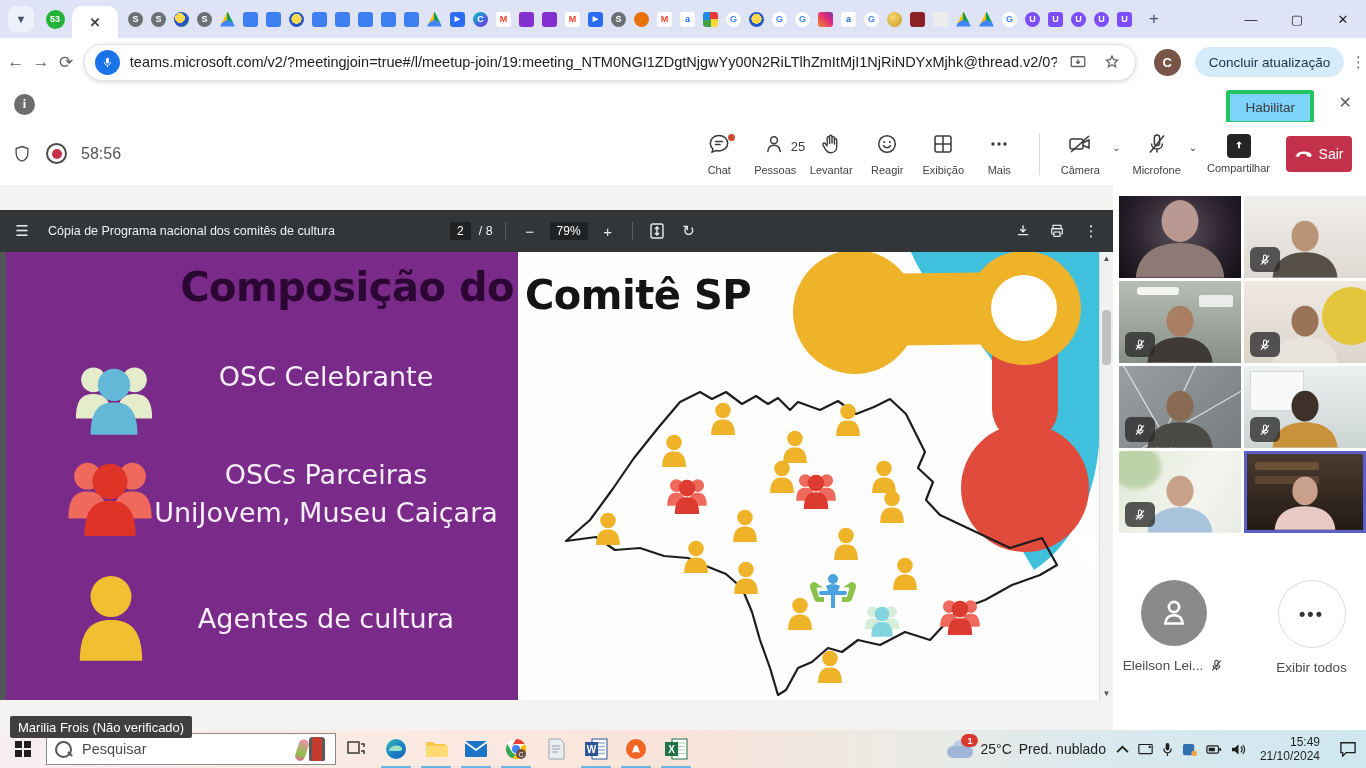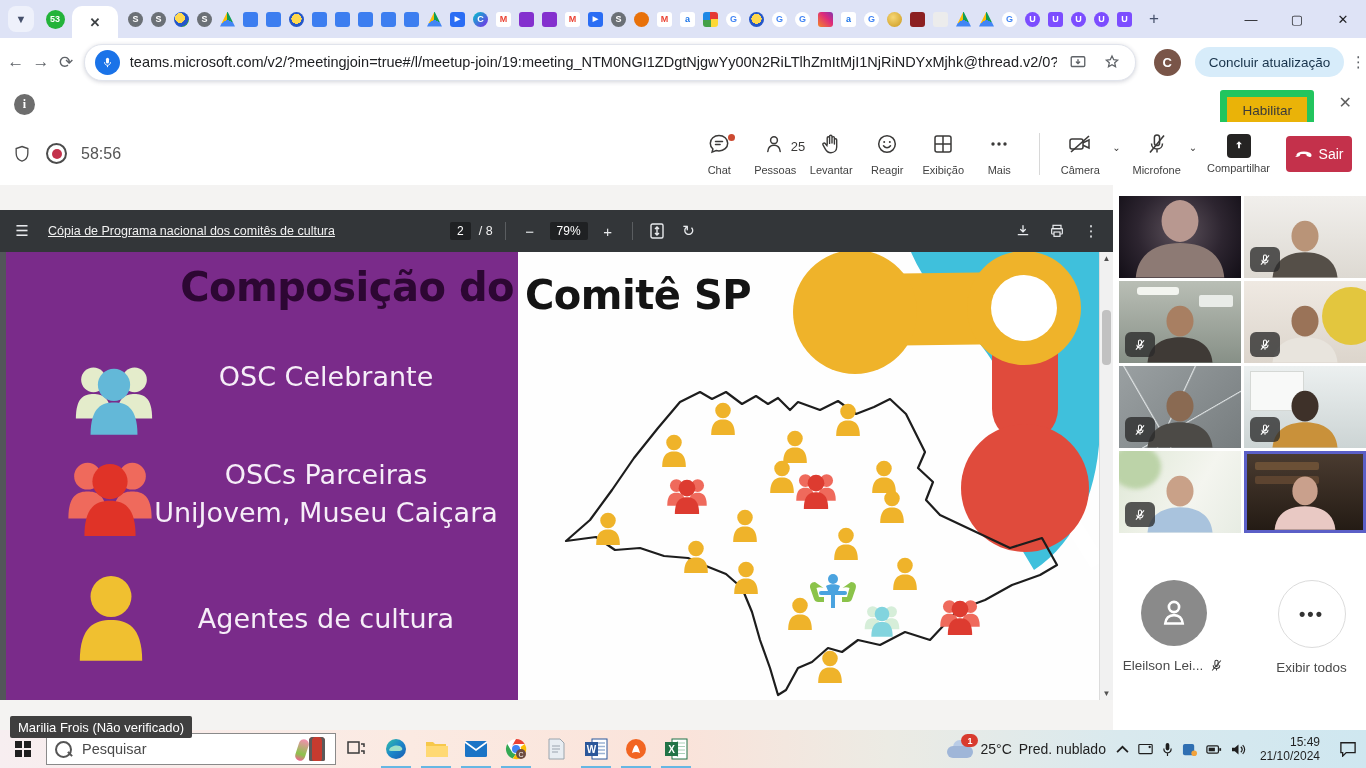--- a/index.html
+++ b/index.html
@@ -55,22 +55,22 @@
   .update-pill{margin-left:14px;height:30px;padding:0 14px;border-radius:16px;background:#d7ecfa;color:#17324a;
     display:flex;align-items:center;font-size:13.5px;flex:none;}
   .kebab{width:26px;height:26px;margin-left:6px;display:flex;align-items:center;justify-content:center;color:#5f6368;font-size:15px;}
 
   
   .notifbar{position:absolute;left:0;top:86px;width:1366px;height:36px;background:#fff;border-bottom:1px solid #e3e3e3;
     display:flex;align-items:center;}
   .info-ic{width:21px;height:21px;border-radius:50%;background:#6d6d6d;color:#fff;display:flex;align-items:center;justify-content:center;
     font:700 12px "Liberation Serif",serif;margin-left:14px;flex:none;}
   .notif-text{margin-left:12px;font-size:14.5px;color:#3a3a3a;}
-  .habilitar-btn{position:absolute;right:52px;top:4px;height:27px;padding:0 15px;border:7px solid #22c55e;border-radius:3px;
-    background:#eab308;color:#3a3a3a;font-size:13.5px;display:flex;align-items:center;}
+  .habilitar-btn{position:absolute;right:52px;top:4px;height:27px;padding:0 15px;border:4px solid #22c55e;border-radius:3px;
+    background:#7dd3fc;color:#3a3a3a;font-size:13.5px;display:flex;align-items:center;}
   .notif-close{position:absolute;right:14px;top:7px;color:#5f5f5f;font-size:16px;}
 
   
   .meetbar{position:absolute;left:0;top:122px;width:1366px;height:63px;background:#fff;border-bottom:1px solid #e6e5e4;}
   .meet-left{position:absolute;left:12px;top:0;height:63px;display:flex;align-items:center;gap:14px;}
   .rec-dot{width:17px;height:17px;border-radius:50%;border:2px solid #4c4c4c;background:#fff;display:flex;align-items:center;justify-content:center;}
   .rec-dot i{display:block;width:10px;height:10px;border-radius:50%;background:#c4314b;}
   .timer{font-size:16px;color:#555;}
   .meet-controls{position:absolute;right:14px;top:4px;height:56px;display:flex;align-items:center;}
   .mbtn{display:flex;flex-direction:column;align-items:center;justify-content:center;min-width:52px;padding:0 2px;position:relative;color:#3b3a39;}
@@ -84,21 +84,21 @@
   .sair-btn{margin-left:14px;width:66px;height:36px;border-radius:4px;background:#c4314b;color:#fff;
     display:flex;align-items:center;justify-content:center;gap:6px;font-size:14px;}
 
   
   .stage{position:absolute;left:0;top:185px;width:1366px;height:545px;background:#f4f3f2;}
   .right-panel{position:absolute;left:1113px;top:0;width:253px;height:545px;background:#fff;}
 
   
   .pdf{position:absolute;left:0;top:25px;width:1113px;height:490px;}
   .pdf-toolbar{position:absolute;left:0;top:0;width:1113px;height:42px;background:#333639;display:flex;align-items:center;color:#f1f1f1;}
-  .pdf-title{font-size:12.5px;margin-left:14px;text-decoration:underline;}
+  .pdf-title{font-size:12.5px;margin-left:14px;}
   .pdf-center{position:absolute;left:450px;top:0;height:42px;display:flex;align-items:center;gap:8px;font-size:12.5px;}
   .pdf-box{background:#1f2123;border-radius:2px;padding:2px 7px;font-size:12px;color:#fff;}
   .pdf-sep{width:1px;height:18px;background:#5a5d60;margin:0 4px;}
   .pdf-ic{width:24px;height:24px;display:flex;align-items:center;justify-content:center;color:#e8eaed;font-size:15px;}
   .pdf-right{position:absolute;right:10px;top:0;height:42px;display:flex;align-items:center;gap:10px;}
   .pdf-body{position:absolute;left:0;top:42px;width:1113px;height:448px;background:#525659;}
   .page{position:absolute;left:6px;top:0;width:1094px;height:448px;background:#fefefe;overflow:hidden;}
   .pdf-scroll{position:absolute;right:0;top:42px;width:13px;height:448px;background:#f1f1f1;border-left:1px solid #dcdcdc;}
   .pdf-scroll .arrow{position:absolute;left:0;width:13px;height:13px;color:#505050;font-size:8px;display:flex;align-items:center;justify-content:center;}
   .pdf-thumb{position:absolute;left:2px;top:58px;width:9px;height:55px;background:#c1c1c1;border-radius:4px;}

